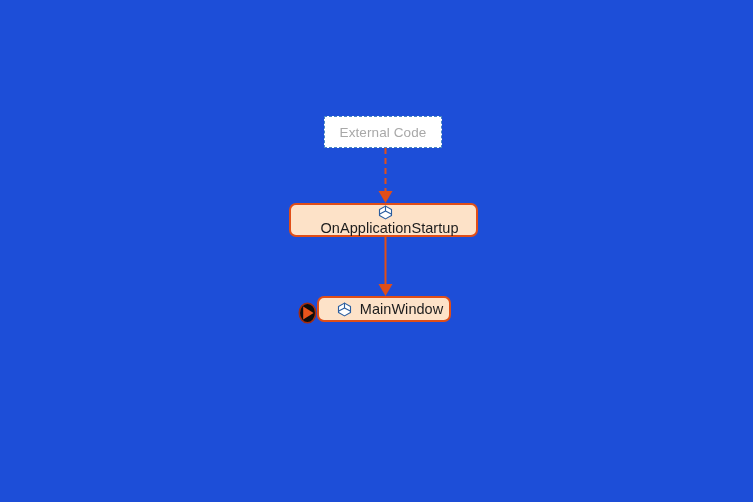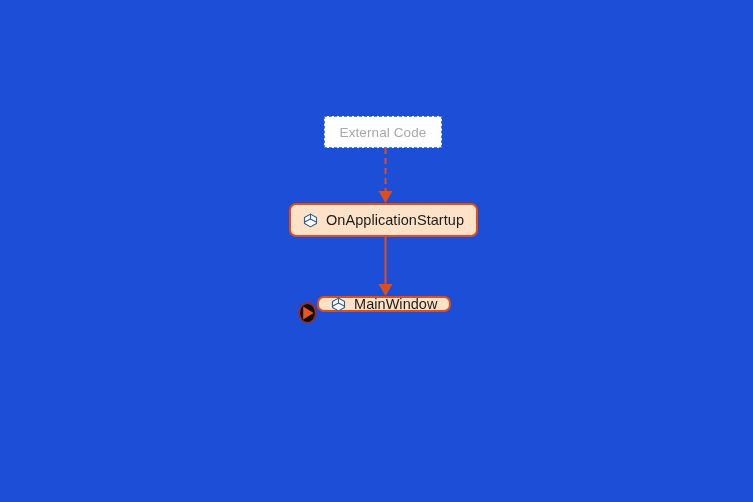--- a/index.html
+++ b/index.html
@@ -73,26 +73,28 @@
     color: #1c1c1c;
     white-space: nowrap;
     letter-spacing: 0.05px;
   }
 
   #node-onapplicationstartup {
     left: 289px;
     top: 203px;
     width: 189px;
     height: 34px;
+    flex-direction: column;
   }
   #node-mainwindow {
     left: 317px;
     top: 296px;
     width: 134px;
-    height: 16px;
+    height: 26px;
+    justify-content: center;
   }
 
   
   .current-badge {
     position: absolute;
     left: 298px;
     top: 302px;
     width: 19px;
     height: 22px;
     z-index: 5;

